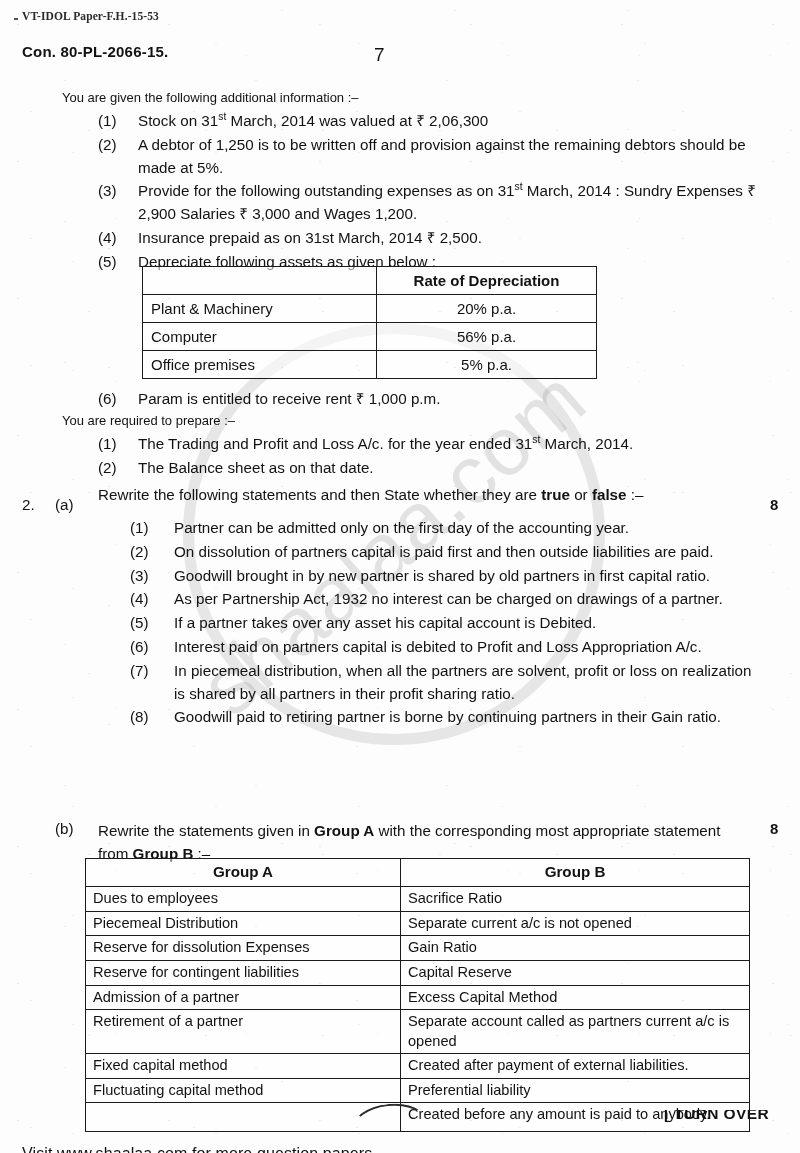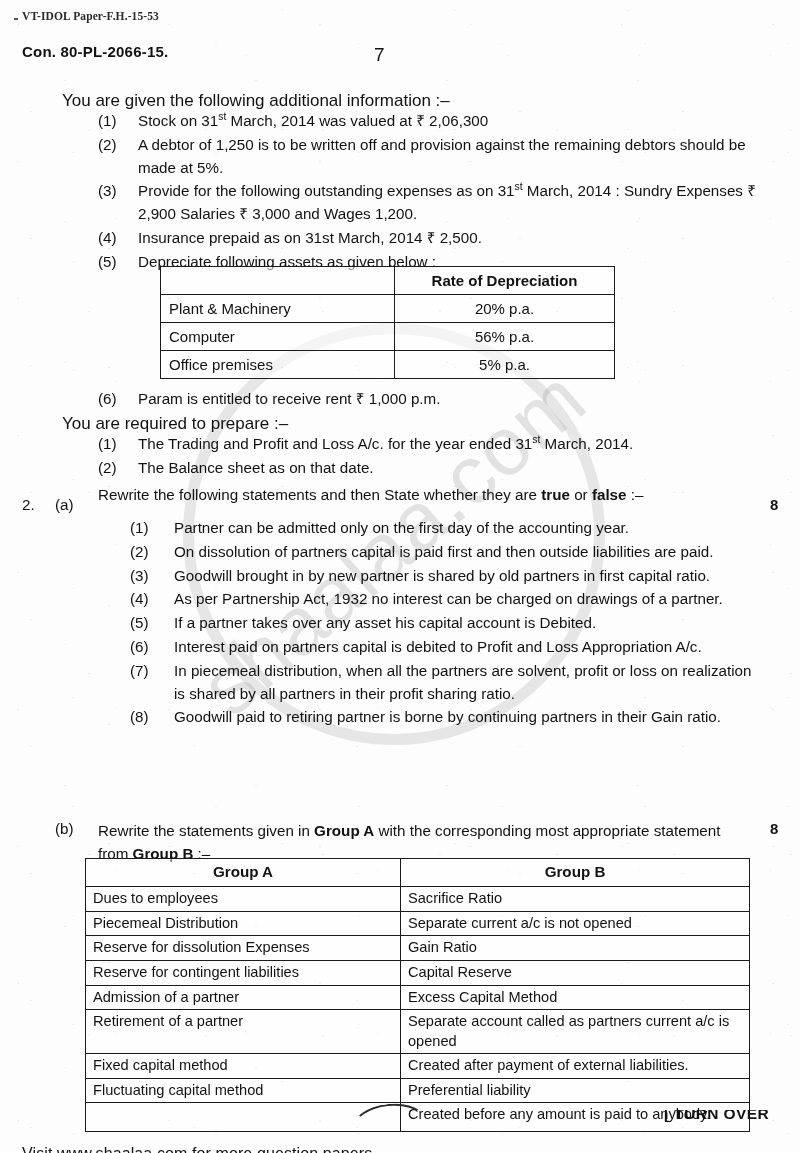--- a/index.html
+++ b/index.html
@@ -113,21 +113,21 @@
     top: 1px;
     font-size: 19px;
     font-weight: 400;
   }
 
   .block {
     position: absolute;
   }
 
   .lead {
-    font-size: 17px;
+    font-size: 13px;
     line-height: 1.52;
   }
 
   
   .nrow {
     display: flex;
     font-size: 15.2px;
     line-height: 1.5;
     margin-bottom: 1px;
   }
@@ -142,21 +142,21 @@
 
   sup.ord {
     font-size: .68em;
     vertical-align: super;
     line-height: 0;
   }
 
   
   .dep-table {
     position: absolute;
-    left: 160px;
+    left: 142px;
     top: 266px;
     width: 455px;
     border-collapse: collapse;
     font-size: 15px;
   }
   .dep-table td, .dep-table th {
     border: 1.6px solid #1b1b1b;
     padding: 4px 8px;
     height: 19px;
     background: rgba(255,255,255,.55);

